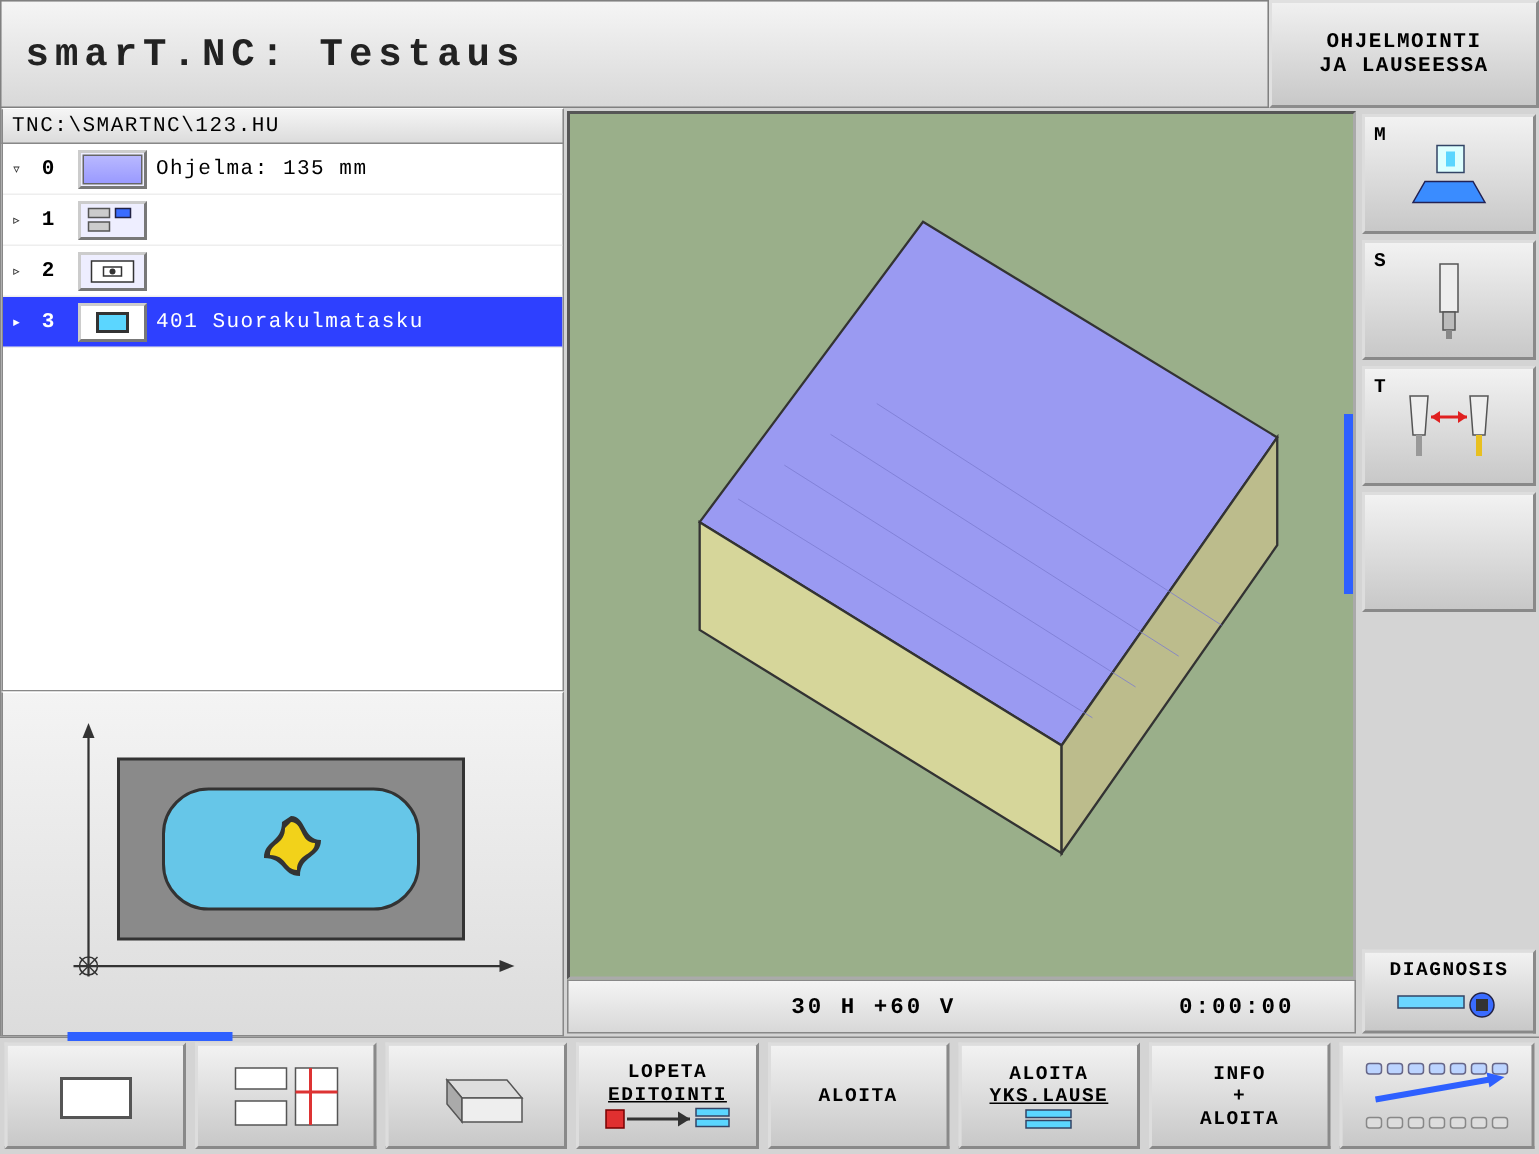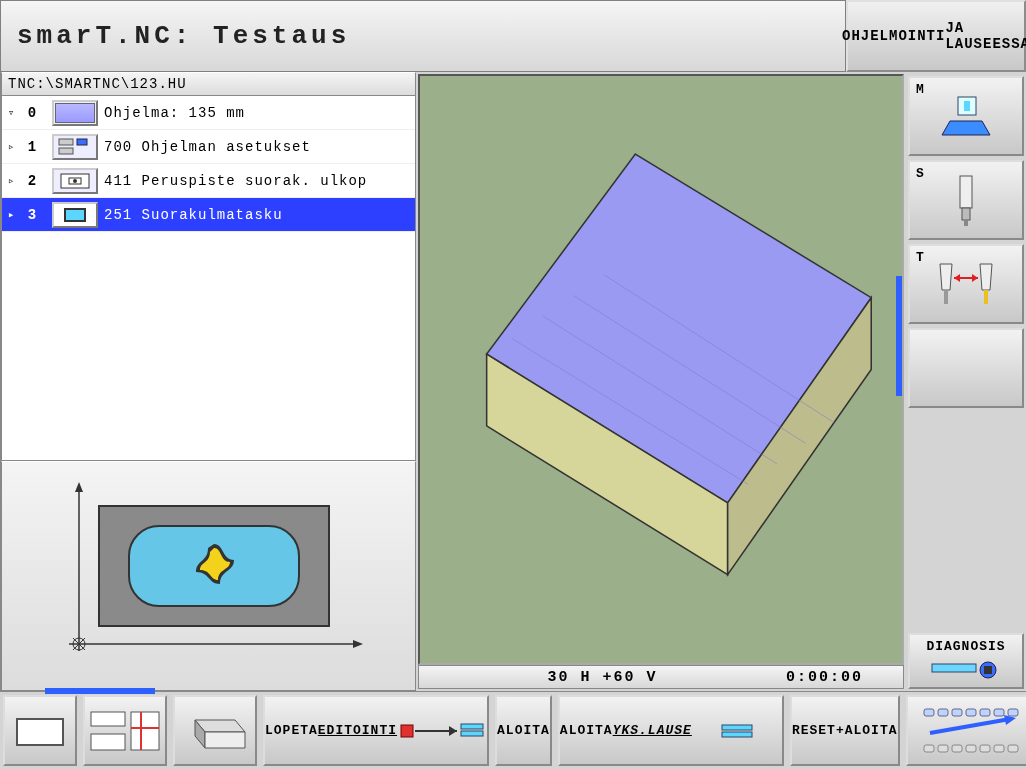--- a/index.html
+++ b/index.html
@@ -20,27 +20,27 @@
     background: linear-gradient(#f5f5f5,#d8d8d8);
     border: 1px solid #808080;
     display: flex; align-items: center;
     padding-left: 16px;
     font-size: 26px; letter-spacing: 4px; font-weight: bold; color:#222;
   }
   .mode-button {
     width: 180px;
     background: linear-gradient(#f0f0f0,#c8c8c8);
     border: 2px outset #e0e0e0;
-    display:flex; flex-direction:row; justify-content:center; align-items:center;
+    display:flex; flex-direction:column; justify-content:center; align-items:center;
     font-size: 14px; font-weight:bold; letter-spacing:1px;
   }
 
   
   .main-row { flex:1; display:flex; min-height:0; }
-  .left-col { width: 416px; display:flex; flex-direction:column; border-left:1px solid #888; }
+  .left-col { width: 376px; display:flex; flex-direction:column; border-left:1px solid #888; }
   .right-sidebar { width: 120px; display:flex; flex-direction:column; gap:4px; padding:4px 2px 2px 2px; background:#d4d4d4;}
 
   .path-bar {
     background: linear-gradient(#f5f5f5,#dcdcdc);
     border:1px solid #888; border-top:1px solid #fff;
     padding:3px 6px; font-size:14px; letter-spacing:1px;
   }
 
   .tree-panel {
     flex:1; background:#fff; border:1px solid #888; border-top:none;
@@ -65,42 +65,42 @@
     border:1px solid #888; border-top:1px solid #fff;
     display:flex; align-items:center; justify-content:center;
   }
 
   
   .viewport-col { flex:1; display:flex; flex-direction:column; margin:2px; }
   .viewport {
     flex:1; background:#9aaf8a; border:2px inset #aaa; position:relative; overflow:hidden;
   }
   .status-bar {
-    height:24px; background:linear-gradient(#f4f4f4,#d8d8d8);
+    height:36px; background:linear-gradient(#f4f4f4,#d8d8d8);
     border:1px solid #888; display:flex; align-items:center; justify-content:space-between;
     padding:0 40px 0 0; font-size:15px; letter-spacing:2px; font-weight:bold;
   }
   .status-bar .left { flex:1; text-align:center; }
 
   
   .side-btn {
     height:80px; background:linear-gradient(#f2f2f2,#c8c8c8);
     border:2px outset #ddd; display:flex; flex-direction:column;
     padding:4px; font-size:13px; font-weight:bold; letter-spacing:1px;
     position:relative;
   }
   .side-btn.short { height:56px; }
   .side-btn .lbl { position:absolute; top:4px; left:6px; }
   .side-btn .glyph { flex:1; display:flex; align-items:center; justify-content:center; }
 
   
   .bottom-row { height:78px; display:flex; background:#d4d4d4; border-top:1px solid #888;}
   .softkey {
     flex:1; margin:3px; background:linear-gradient(#f2f2f2,#c8c8c8);
-    border:2px outset #ddd; display:flex; flex-direction:row; align-items:center; justify-content:center;
+    border:2px outset #ddd; display:flex; flex-direction:column; align-items:center; justify-content:center;
     font-size:13px; font-weight:bold; letter-spacing:1px; text-align:center; position:relative;
   }
   .softkey-pager { width:130px; flex:0 0 130px; }
 
   .blue-accent { position:absolute; bottom:-3px; left:0; height:6px; background:#2e60ff; }
 
   
   .icon-prog { width:40px; height:20px; background:linear-gradient(#b8b8ff,#9a9aff); border:1px solid #666;}
   .icon-rect { width:22px; height:14px; background:#5bd6ff; border:2px solid #333; }
 </style>
@@ -134,41 +134,39 @@
         <div class="tree-row">
           <span class="tog">▹</span>
           <span class="num">1</span>
           <span class="row-icon">
             <svg width="36" height="20">
                 <rect x="2" y="2" width="14" height="6" fill="#ccc" stroke="#555"></rect>
                 <rect x="2" y="11" width="14" height="6" fill="#ccc" stroke="#555"></rect>
                 <rect x="20" y="2" width="10" height="6" fill="#3a6cff" stroke="#224"></rect>
               </svg>
           </span>
-          <span class="row-text">700 Ohjelman asetukset</span>
         </div>
         <div class="tree-row">
           <span class="tog">▹</span>
           <span class="num">2</span>
           <span class="row-icon">
             <svg width="36" height="22">
                 <rect x="4" y="4" width="28" height="14" fill="#fff" stroke="#333"></rect>
                 <rect x="12" y="8" width="12" height="6" fill="none" stroke="#333"></rect>
                 <circle cx="18" cy="11" r="2" fill="#333"></circle>
               </svg>
           </span>
-          <span class="row-text">411 Peruspiste suorak. ulkop</span>
         </div>
         <div class="tree-row selected">
           <span class="tog">▸</span>
           <span class="num">3</span>
           <span class="row-icon" style="background:#fff;">
               <span class="icon-rect"></span>
             </span>
-          <span class="row-text">251 Suorakulmatasku</span>
+          <span class="row-text">401 Suorakulmatasku</span>
         </div>
       </div>
 
       <div class="preview-panel">
         <svg width="360" height="200">
           <line x1="50" y1="10" x2="50" y2="175" stroke="#333" stroke-width="1.5"></line>
           <polygon points="50,6 46,16 54,16" fill="#333"></polygon>
           <line x1="40" y1="168" x2="330" y2="168" stroke="#333" stroke-width="1.5"></line>
           <polygon points="334,168 324,164 324,172" fill="#333"></polygon>
           <circle cx="50" cy="168" r="6" fill="none" stroke="#333"></circle>
@@ -289,28 +287,28 @@
         <polygon points="60,9 52,4 52,14" fill="#333"></polygon>
         <rect x="64" y="2" width="22" height="5" fill="#5bd6ff" stroke="#346"></rect>
         <rect x="64" y="9" width="22" height="5" fill="#5bd6ff" stroke="#346"></rect>
       </svg>
     </div>
     <div class="softkey">
       <div>ALOITA</div>
     </div>
     <div class="softkey">
       <div>ALOITA</div>
-      <div style="text-decoration:underline;font-style:italic;">YKS.LAUSE</div>
+      <div style="text-decoration:underline;">YKS.LAUSE</div>
       <svg width="90" height="16">
         <rect x="30" y="2" width="30" height="5" fill="#5bd6ff" stroke="#346"></rect>
         <rect x="30" y="9" width="30" height="5" fill="#5bd6ff" stroke="#346"></rect>
       </svg>
     </div>
     <div class="softkey">
-      <div>RESET</div>
+      <div>INFO</div>
       <div>+</div>
       <div>ALOITA</div>
     </div>
     <div class="softkey softkey-pager">
       <svg width="110" height="56">
         <g>
           <rect x="8" y="6" width="10" height="7" rx="2" fill="#bcd4ff" stroke="#668"></rect>
           <rect x="22" y="6" width="10" height="7" rx="2" fill="#bcd4ff" stroke="#668"></rect>
           <rect x="36" y="6" width="10" height="7" rx="2" fill="#bcd4ff" stroke="#668"></rect>
           <rect x="50" y="6" width="10" height="7" rx="2" fill="#bcd4ff" stroke="#668"></rect>

